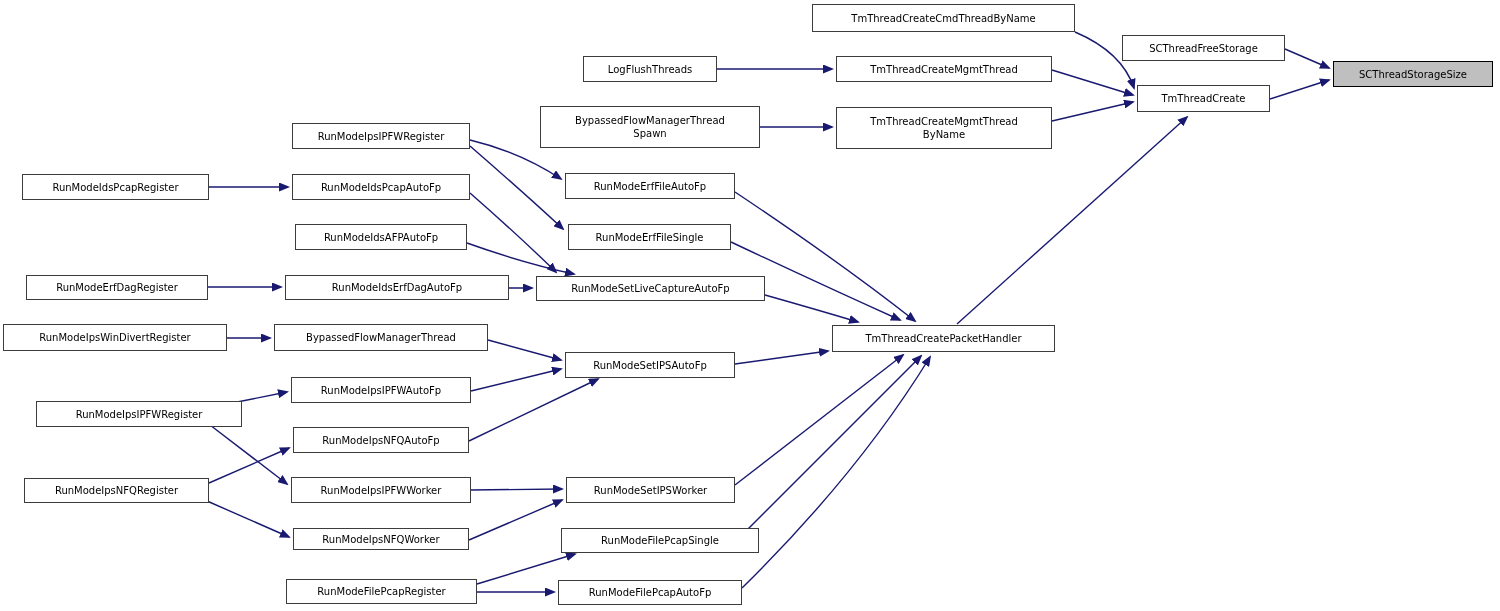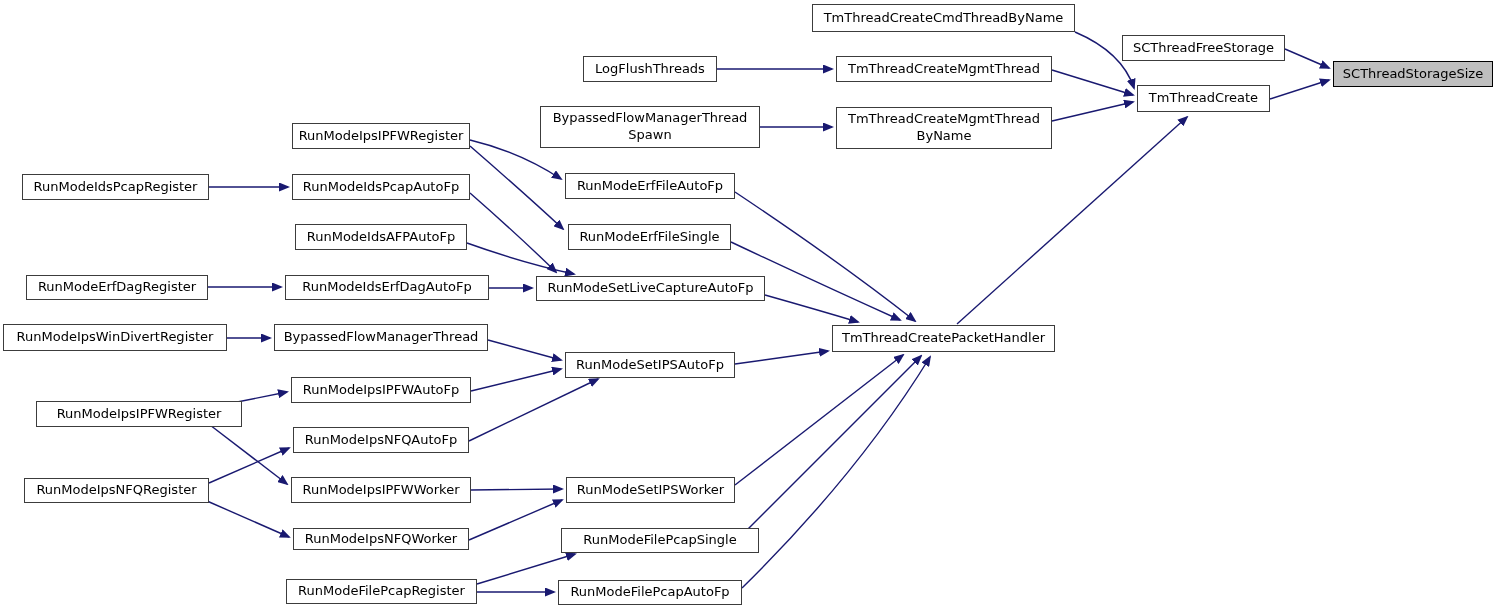--- a/index.html
+++ b/index.html
@@ -23,21 +23,21 @@
   }
   .node{
     position:absolute;
     box-sizing:border-box;
     border:1px solid #3c3c3c;
     background:#ffffff;
     display:flex;
     flex-direction:column;
     align-items:center;
     justify-content:center;
-    font-size:13px;
+    font-size:10px;
     line-height:1.3;
     color:#000000;
     text-align:center;
     white-space:nowrap;
     cursor:pointer;
   }
   .node.highlight{
     background:#bfbfbf;
     border-color:#000000;
   }
@@ -105,21 +105,21 @@
       </div>
       <div class="node" style="left: 292px; top: 123px; width: 178px; height: 26px;">
         <span>RunModeIpsIPFWRegister</span>
       </div>
       <div class="node" style="left: 292px; top: 174px; width: 178px; height: 26px;">
         <span>RunModeIdsPcapAutoFp</span>
       </div>
       <div class="node" style="left: 295px; top: 224px; width: 172px; height: 26px;">
         <span>RunModeIdsAFPAutoFp</span>
       </div>
-      <div class="node" style="left: 285px; top: 275px; width: 204px; height: 25px;">
+      <div class="node" style="left: 285px; top: 275px; width: 224px; height: 25px;">
         <span>RunModeIdsErfDagAutoFp</span>
       </div>
       <div class="node" style="left: 274px; top: 324px; width: 214px; height: 27px;">
         <span>BypassedFlowManagerThread</span>
       </div>
       <div class="node" style="left: 291px; top: 377px; width: 180px; height: 26px;">
         <span>RunModeIpsIPFWAutoFp</span>
       </div>
       <div class="node" style="left: 293px; top: 427px; width: 176px; height: 26px;">
         <span>RunModeIpsNFQAutoFp</span>

